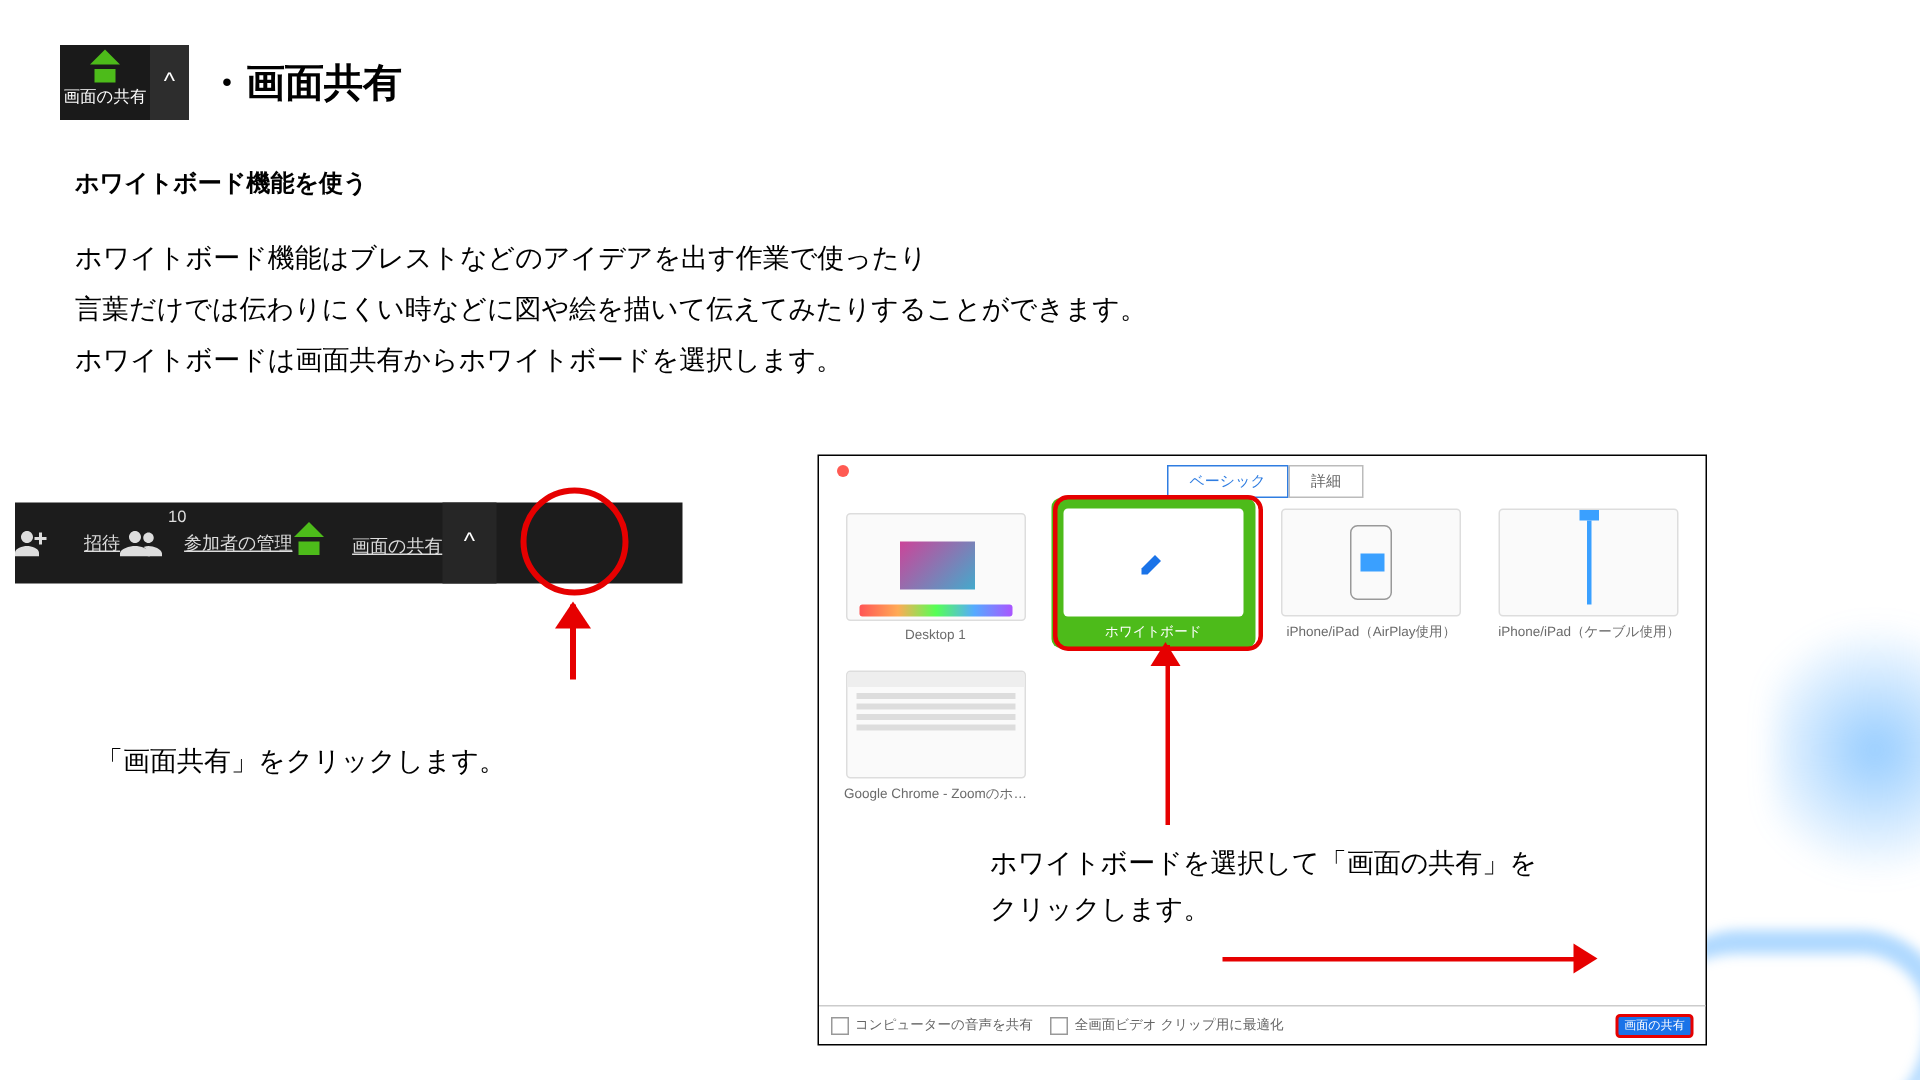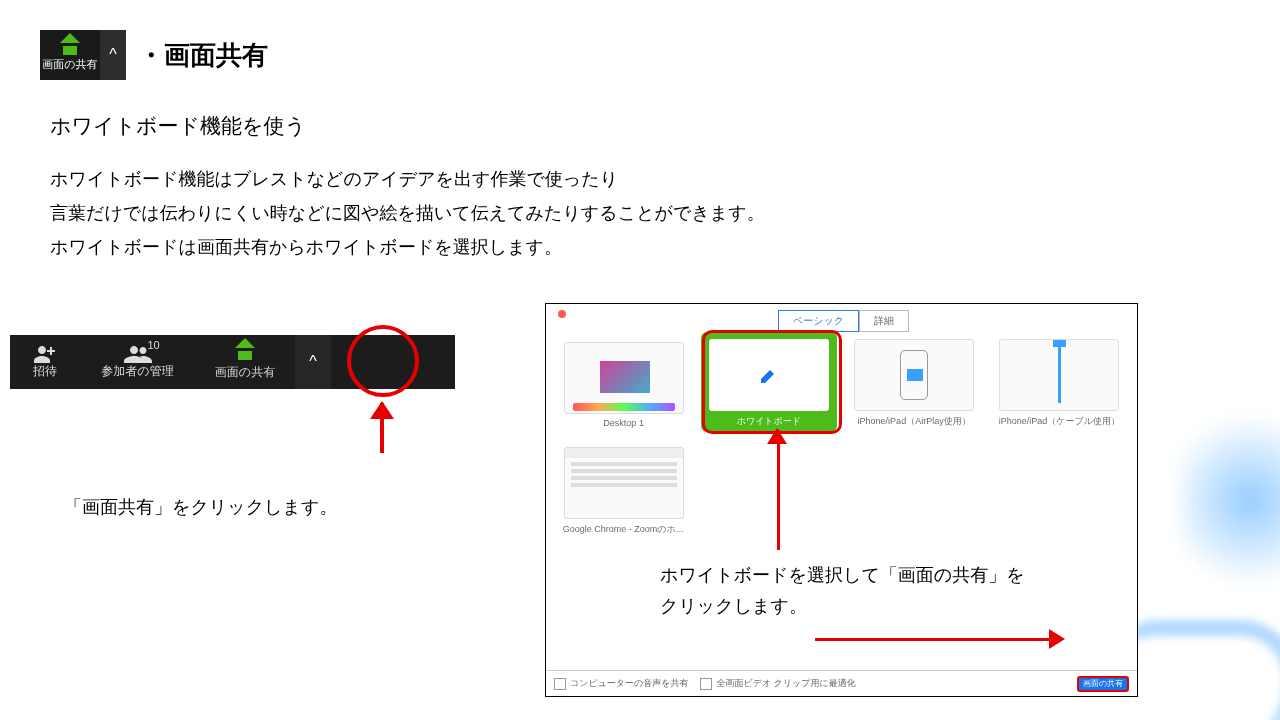--- a/index.html
+++ b/index.html
@@ -9,26 +9,26 @@
   .header { display: flex; align-items: center; gap: 12px; margin: 30px 0 0 40px; }
   .share-pill { display: flex; align-items: center; background: #1a1a1a; height: 50px; }
   .share-pill .icon-area { width: 60px; height: 50px; display:flex; flex-direction:column; align-items:center; justify-content:center; }
   .share-pill .label { color:#fff; font-size:11px; margin-top:2px; }
   .share-pill .caret-box { width:26px; height:50px; background:#2d2d2d; display:flex; align-items:center; justify-content:center; color:#fff; }
   .arrow-up-green { width:22px; height:16px; position:relative; }
   .arrow-up-green .sq { position:absolute; bottom:0; left:4px; width:14px; height:9px; background:#4dbb1a; }
   .arrow-up-green .tri { position:absolute; top:-6px; left:1px; width:0; height:0; border-left:10px solid transparent; border-right:10px solid transparent; border-bottom:10px solid #4dbb1a; }
   .page-title { font-size: 26px; font-weight: 700; }
 
-  .subtitle { font-size: 21px; font-weight: 400; margin: 32px 0 0 50px; }
+  .subtitle { font-size: 16px; font-weight: 700; margin: 32px 0 0 50px; }
   .body-text { font-size: 18px; line-height: 1.9; margin: 22px 0 16px 50px; width: 800px; }
 
   
   .toolbar { position:absolute; left:10px; top:335px; width:445px; height:54px; background:#1c1c1c; display:flex; align-items:center; }
-  .tb-item { display:flex; flex-direction:column; align-items:center; justify-content:center; height:54px; color:#dcdcdc; font-size:12px; }
+  .tb-item { display:flex; flex-direction:row; align-items:center; justify-content:space-between; height:54px; color:#dcdcdc; font-size:12px;text-decoration:underline; }
   .tb-item.invite { width:70px; }
   .tb-item.participants { width:115px; }
   .tb-item.poll { width:70px; }
   .tb-item.share { width:100px; }
   .tb-caret { width:36px; height:54px; display:flex; align-items:center; justify-content:center; color:#fff; background:#262626; }
 
   .icon-invite { width:22px; height:18px; display:block; }
   .icon-invite svg { width:22px; height:18px; }
   .icon-participants { width:28px; height:18px; display:block; }
   .icon-participants svg { width:28px; height:18px; }

